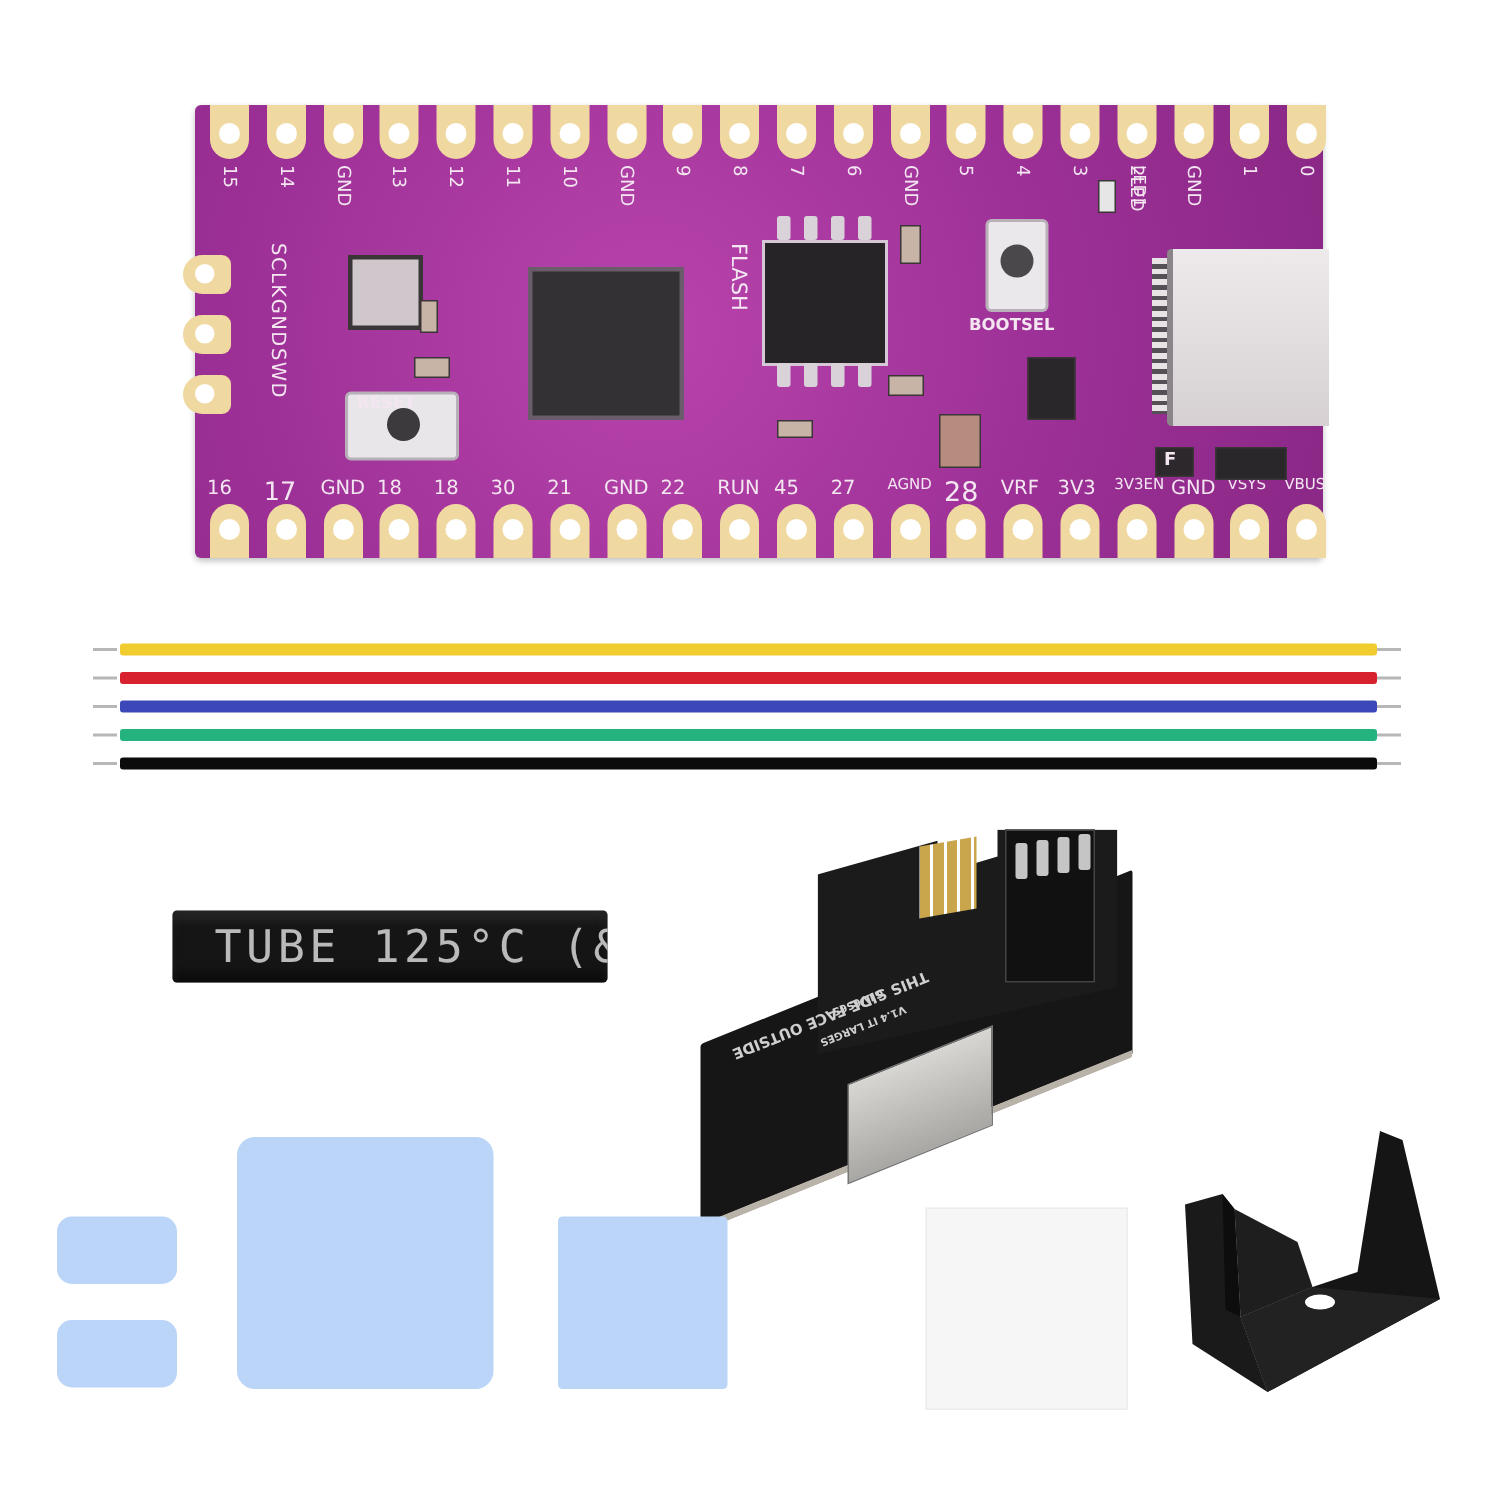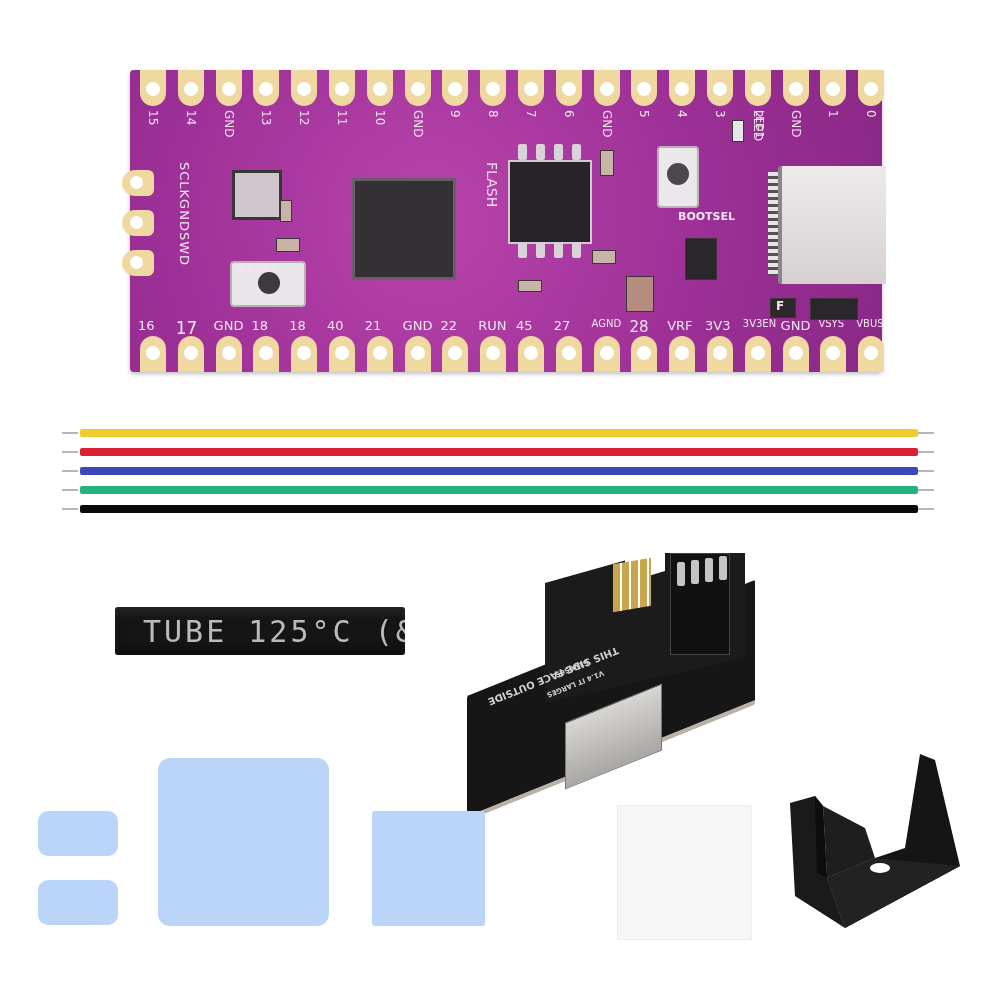--- a/index.html
+++ b/index.html
@@ -196,37 +196,37 @@
       <div class="pin-label" style="left: 8px; top: 248px; font-size: 13px;">16</div>
       <div class="pin bottom" style="left: 47.8px; top: 266px;"></div>
       <div class="pin-label" style="left: 45.8px; top: 248px; font-size: 17px;">17</div>
       <div class="pin bottom" style="left: 85.6px; top: 266px;"></div>
       <div class="pin-label" style="left: 83.6px; top: 248px; font-size: 13px;">GND</div>
       <div class="pin bottom" style="left: 123.4px; top: 266px;"></div>
       <div class="pin-label" style="left: 121.4px; top: 248px; font-size: 13px;">18</div>
       <div class="pin bottom" style="left: 161.2px; top: 266px;"></div>
       <div class="pin-label" style="left: 159.2px; top: 248px; font-size: 13px;">18</div>
       <div class="pin bottom" style="left: 199px; top: 266px;"></div>
-      <div class="pin-label" style="left: 197px; top: 248px; font-size: 13px;">40</div>
+      <div class="pin-label" style="left: 197px; top: 248px; font-size: 13px;">30</div>
       <div class="pin bottom" style="left: 236.8px; top: 266px;"></div>
       <div class="pin-label" style="left: 234.8px; top: 248px; font-size: 13px;">21</div>
       <div class="pin bottom" style="left: 274.6px; top: 266px;"></div>
       <div class="pin-label" style="left: 272.6px; top: 248px; font-size: 13px;">GND</div>
       <div class="pin bottom" style="left: 312.4px; top: 266px;"></div>
       <div class="pin-label" style="left: 310.4px; top: 248px; font-size: 13px;">22</div>
       <div class="pin bottom" style="left: 350.2px; top: 266px;"></div>
       <div class="pin-label" style="left: 348.2px; top: 248px; font-size: 13px;">RUN</div>
       <div class="pin bottom" style="left: 388px; top: 266px;"></div>
       <div class="pin-label" style="left: 386px; top: 248px; font-size: 13px;">45</div>
       <div class="pin bottom" style="left: 425.8px; top: 266px;"></div>
       <div class="pin-label" style="left: 423.8px; top: 248px; font-size: 13px;">27</div>
       <div class="pin bottom" style="left: 463.6px; top: 266px;"></div>
       <div class="pin-label" style="left: 461.6px; top: 248px; font-size: 10px;">AGND</div>
       <div class="pin bottom" style="left: 501.4px; top: 266px;"></div>
-      <div class="pin-label" style="left: 499.4px; top: 248px; font-size: 15px;">28</div>
+      <div class="pin-label" style="left: 499.4px; top: 248px; font-size: 18px;">28</div>
       <div class="pin bottom" style="left: 539.2px; top: 266px;"></div>
       <div class="pin-label" style="left: 537.2px; top: 248px; font-size: 13px;">VRF</div>
       <div class="pin bottom" style="left: 577px; top: 266px;"></div>
       <div class="pin-label" style="left: 575px; top: 248px; font-size: 13px;">3V3</div>
       <div class="pin bottom" style="left: 614.8px; top: 266px;"></div>
       <div class="pin-label" style="left: 612.8px; top: 248px; font-size: 10px;">3V3EN</div>
       <div class="pin bottom" style="left: 652.6px; top: 266px;"></div>
       <div class="pin-label" style="left: 650.6px; top: 248px; font-size: 13px;">GND</div>
       <div class="pin bottom" style="left: 690.4px; top: 266px;"></div>
       <div class="pin-label" style="left: 688.4px; top: 248px; font-size: 10px;">VSYS</div>
@@ -254,21 +254,21 @@
     <i class="flash-leg" style="left:26px;top:80px"></i>
     <i class="flash-leg" style="left:44px;top:80px"></i>
     <i class="flash-leg" style="left:62px;top:80px"></i>
   </div>
   <div class="silk silk-vert" style="left:370px;top:92px;font-size:14px;font-weight:normal">FLASH</div>
 
   <div class="chip btn-reset"></div>
   <div class="silk" style="left:108px;top:192px">RESET</div>
 
   <div class="chip btn-boot"></div>
-  <div class="silk" style="left:548px;top:140px">BOOTSEL</div>
+  <div class="silk" style="left:516px;top:140px">BOOTSEL</div>
 
   <div class="cap" style="left:602px;top:50px;width:10px;height:20px;background:#e6e6e6"></div>
   <div class="silk silk-vert" style="left:636px;top:40px;font-weight:normal;font-size:11px">LED1</div>
 
   <div class="chip usbc"></div>
 
   <div class="cap" style="left:470px;top:80px;width:12px;height:24px"></div>
   <div class="cap" style="left:462px;top:180px;width:22px;height:12px"></div>
   <div class="cap dark" style="left:555px;top:168px;width:30px;height:40px"></div>
   <div class="cap tan" style="left:496px;top:206px;width:26px;height:34px"></div>

